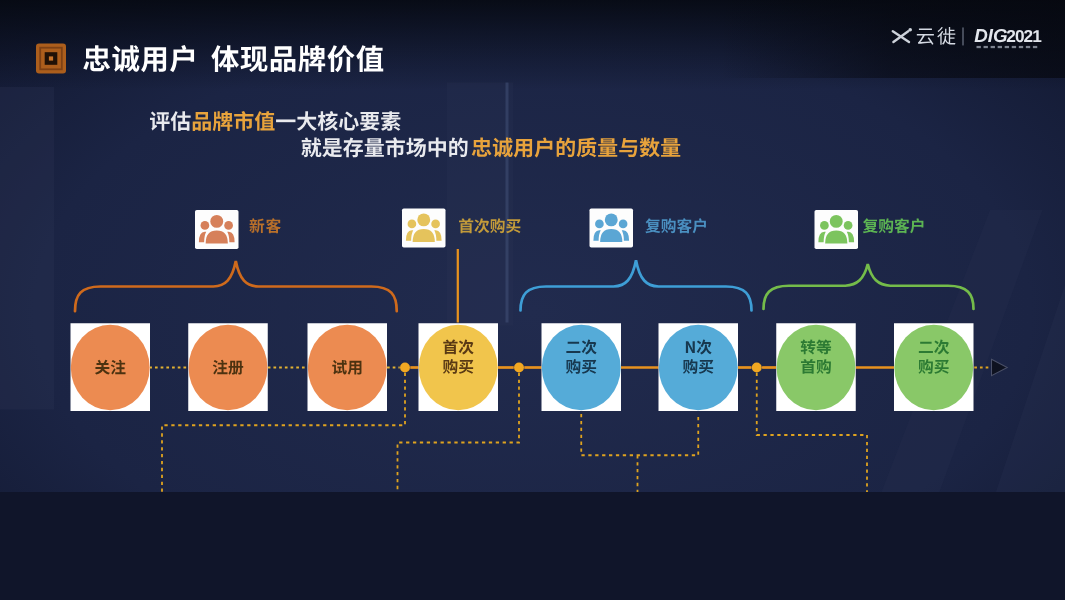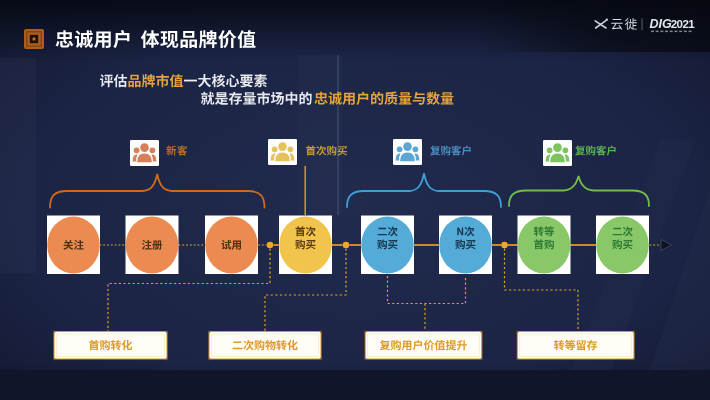--- a/index.html
+++ b/index.html
@@ -1,14 +1,14 @@
 <!DOCTYPE html>
 <html><head><meta charset="utf-8"><style>
 html,body{margin:0;padding:0;background:#10152a;}
-.stage{position:relative;width:710px;height:370px;overflow:hidden;font-family:"Liberation Sans",sans-serif;}
+.stage{position:relative;width:710px;height:328px;overflow:hidden;font-family:"Liberation Sans",sans-serif;}
 </style></head><body>
 <div class="stage"><svg width="710" height="400" viewBox="0 0 710 400">
       <defs>
         <radialGradient id="bg" cx="0.5" cy="0.52" r="0.85">
 <stop offset="0" stop-color="#212b4e"></stop>
           <stop offset="0.55" stop-color="#1b2444"></stop>
           <stop offset="1" stop-color="#0d1226"></stop>
 </radialGradient>
 <linearGradient id="topdark" x1="0" y1="0" x2="0" y2="1">
 <stop offset="0" stop-color="#05080f" stop-opacity="0.85"></stop>

